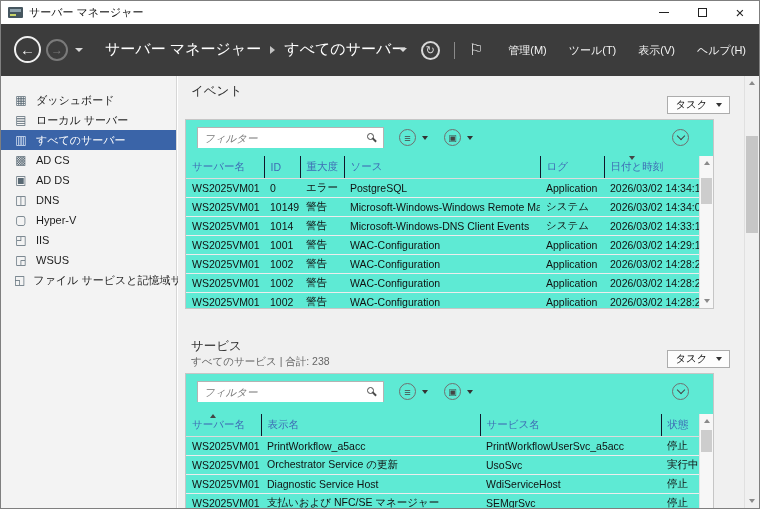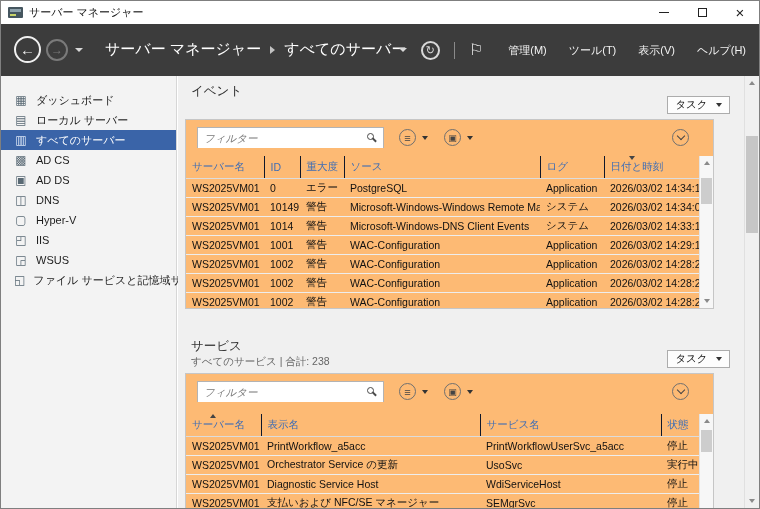--- a/index.html
+++ b/index.html
@@ -44,21 +44,21 @@
   .sb-icon { width:14px; font-size:12px; color:#5a6a75; text-align:center; line-height:1; }
   .sidebar li.selected { background:#3a64a8; color:#fff; }
   .sidebar li.selected .sb-icon { color:#dbe6f5; }
   .expand { margin-left:4px; width:0; height:0; border-top:4px solid transparent; border-bottom:4px solid transparent; border-left:5px solid #555; }
 
   
   .content { position:absolute; left:177px; top:75px; right:15px; bottom:0; background:#f0f0f0; overflow:hidden; }
   .sec-title { position:absolute; left:13px; font-size:12.5px; color:#333; }
   .sec-sub { position:absolute; left:13px; font-size:10.5px; color:#666; }
   .tasks-btn { position:absolute; right:14px; width:63px; height:18px; background:#fdfdfd; border:1px solid #acacac; display:flex; align-items:center; justify-content:center; gap:8px; font-size:10.5px; color:#111; }
-  .panel { position:absolute; left:7px; width:529px; background:#fdba74; border:1px solid #c6c6c6; }
+  .panel { position:absolute; left:7px; width:529px; background:#5eead4; border:1px solid #c6c6c6; }
   .fbar { position:absolute; left:0; top:0; right:0; height:36px; }
   .filter-box { position:absolute; left:11px; top:7px; width:187px; height:21px; border:1px solid #b3b3b3; background:#fff; }
   .filter-box input { width:100%; height:100%; border:0; outline:none; padding:0 22px 0 6px; font-size:10.5px; font-style:italic; color:#333; font-family:inherit; }
   .filter-box input::placeholder { color:#787878; font-style:italic; }
   .mag { position:absolute; right:9px; top:5px; width:7px; height:7px; border:1.5px solid #4a4a4a; border-radius:50%; }
   .mag::after { content:""; position:absolute; width:5px; height:1.5px; background:#4a4a4a; right:-4px; bottom:-1px; transform:rotate(45deg); }
   .tool-btn { position:absolute; top:9px; display:flex; align-items:center; gap:6px; }
   .tb-circle { width:17px; height:17px; border:1px solid #6f6f6f; border-radius:50%; display:flex; align-items:center; justify-content:center; color:#444; font-size:9px; }
   .i-list::before { content:"≡"; font-size:11px; }
   .i-save::before { content:"▣"; font-size:9px; }

